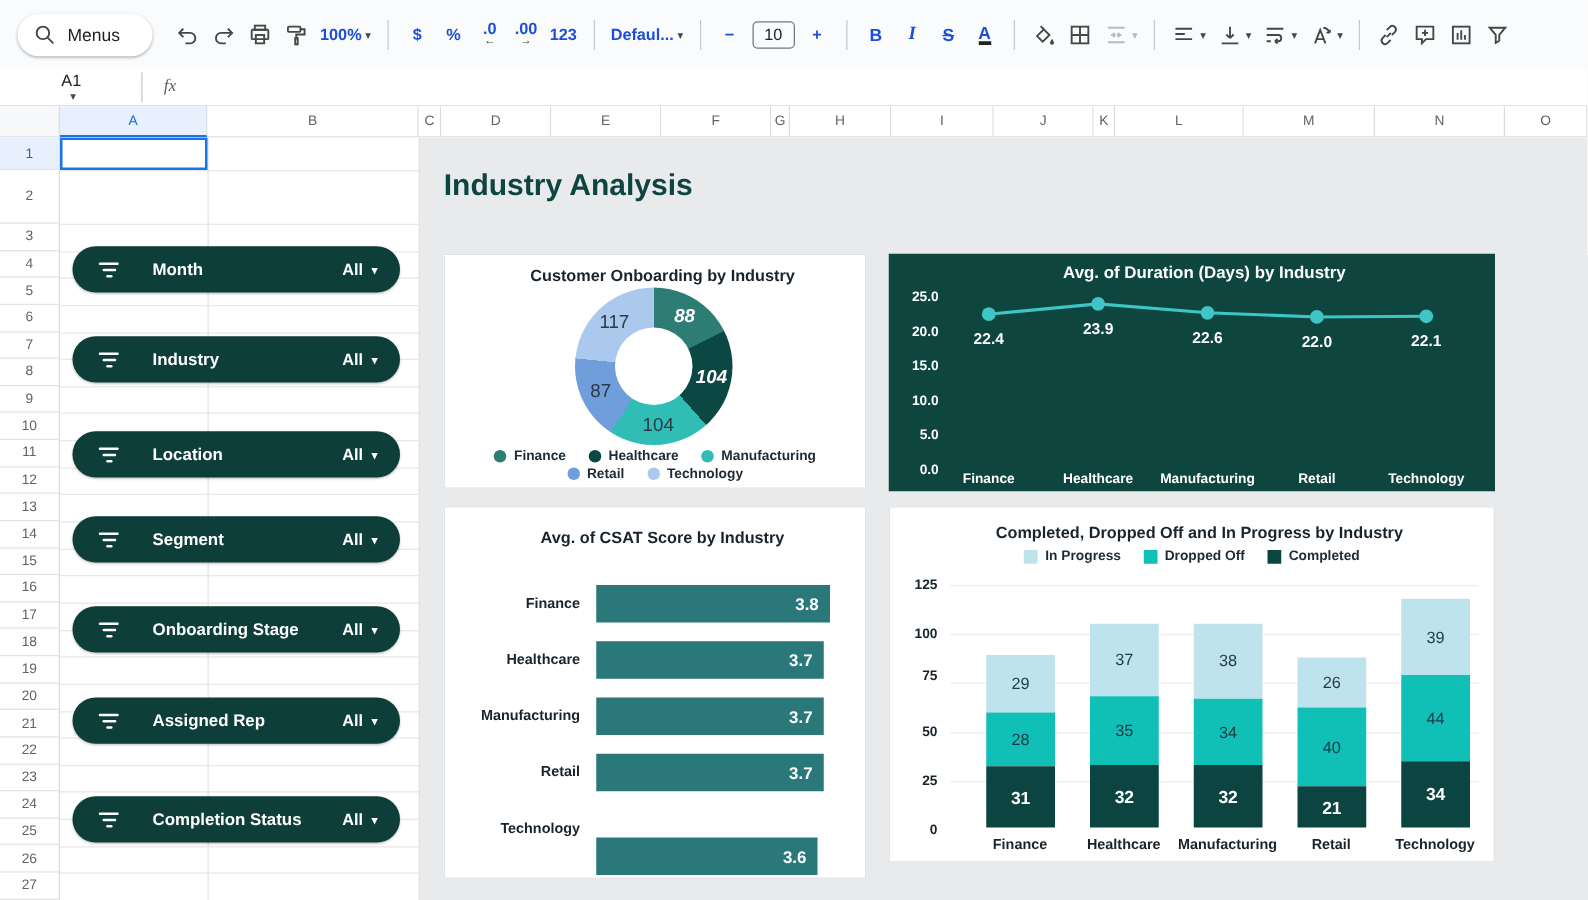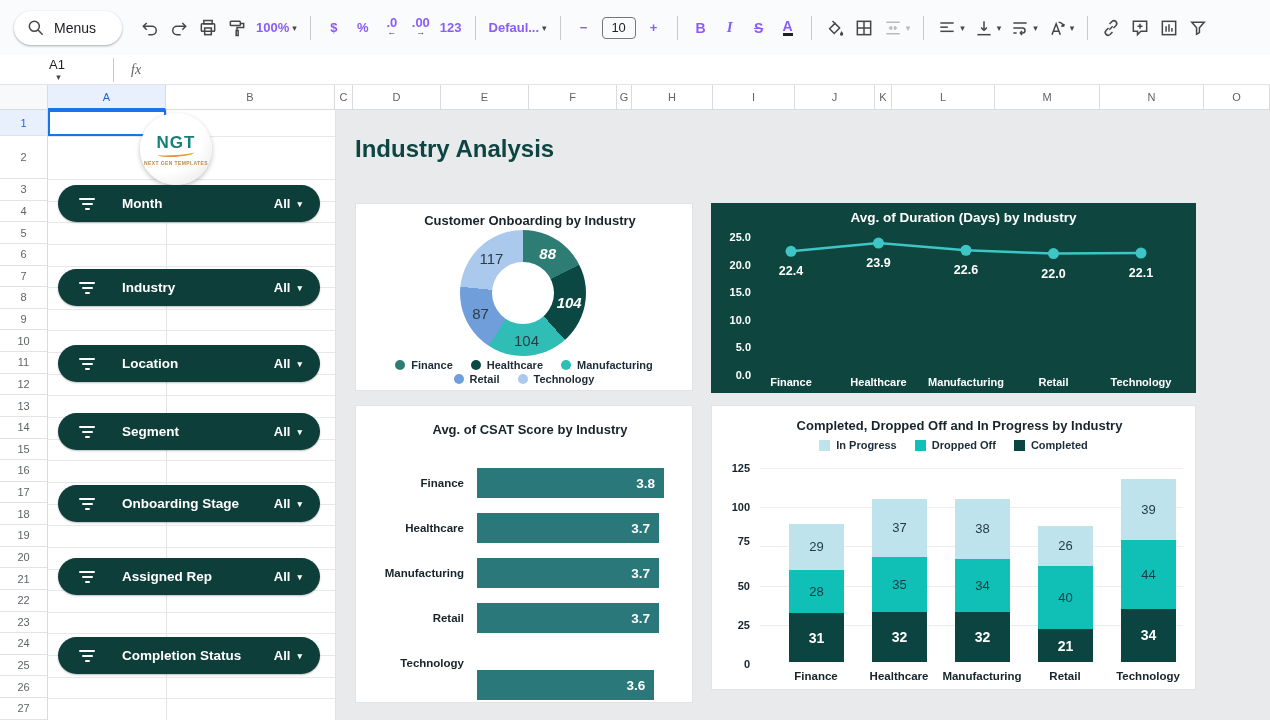--- a/index.html
+++ b/index.html
@@ -15,21 +15,21 @@
   .tb-btn { height:28px; min-width:26px; border-radius:4px; display:flex;
             align-items:center; justify-content:center; color:#444746;
             font-size:13px; cursor:default; padding:0 3px; }
   .icon { width:20px; height:20px; display:inline-flex; }
   .icon svg { width:20px; height:20px; stroke:#444746; fill:none; stroke-width:1.8; }
   .menus-pill { background:#fff; height:34px; border-radius:18px; display:flex;
                 align-items:center; gap:8px; padding:0 26px 0 12px; margin-right:12px;
                 box-shadow:0 1px 2px rgba(60,64,67,.3), 0 1px 3px rgba(60,64,67,.15);
                 font-size:14px; color:#202124; }
   .caret { font-size:9px; color:#444746; margin-left:3px; }
-  .tb-text { font-weight:600; font-size:13px; color:#8b5cf6; }
+  .tb-text { font-weight:600; font-size:13px; color:#1d4ed8; }
   .tb-col { display:flex; flex-direction:column; align-items:center; line-height:10px; }
   .tb-col .sub { font-size:9px; margin-top:-1px; }
   .size-box { width:34px; height:22px; border:1px solid #747775; border-radius:4px;
               display:flex; align-items:center; justify-content:center; font-size:13px;
               color:#202124; margin:0 2px; }
   .b-bold { font-weight:700; font-size:14px; }
   .b-italic { font-style:italic; font-family:"Liberation Serif", serif; font-size:15px; }
   .b-strike { text-decoration:line-through; font-size:14px; }
   .b-underbar { border-bottom:3px solid #202124; line-height:13px; font-size:14px; }
   .disabled, .disabled .caret { color:#b8bbbe !important; }
@@ -431,26 +431,21 @@
         <div class="gl-h" style="top: 415.24px;"></div>
         <div class="gl-h" style="top: 436.88px;"></div>
         <div class="gl-h" style="top: 458.52px;"></div>
         <div class="gl-h" style="top: 480.16px;"></div>
         <div class="gl-h" style="top: 501.8px;"></div>
         <div class="gl-h" style="top: 523.44px;"></div>
         <div class="gl-h" style="top: 545.08px;"></div>
         <div class="gl-h" style="top: 566.72px;"></div>
         <div class="gl-h" style="top: 588.36px;"></div>
         <div class="selection"></div>
-        <div class="logo">
-          <div class="logo-text">NGT</div>
-          <div class="logo-swoosh"></div>
-          <div class="logo-cap">NEXT GEN TEMPLATES</div>
-        </div>
-        <div class="filter-btn" style="top: 75px; background: rgb(13, 62, 58);">
+        <div class="filter-btn" style="top: 87px; background: rgb(13, 62, 58);">
           <span class="f-icon">
             <i style="width: 16px;"></i>
             <i style="width: 11px;"></i>
             <i style="width: 5px;"></i>
           </span>
           <span class="f-label">Month</span>
           <span class="f-value">
             <span>All</span>
             <span class="caret">▾</span>
           </span>

